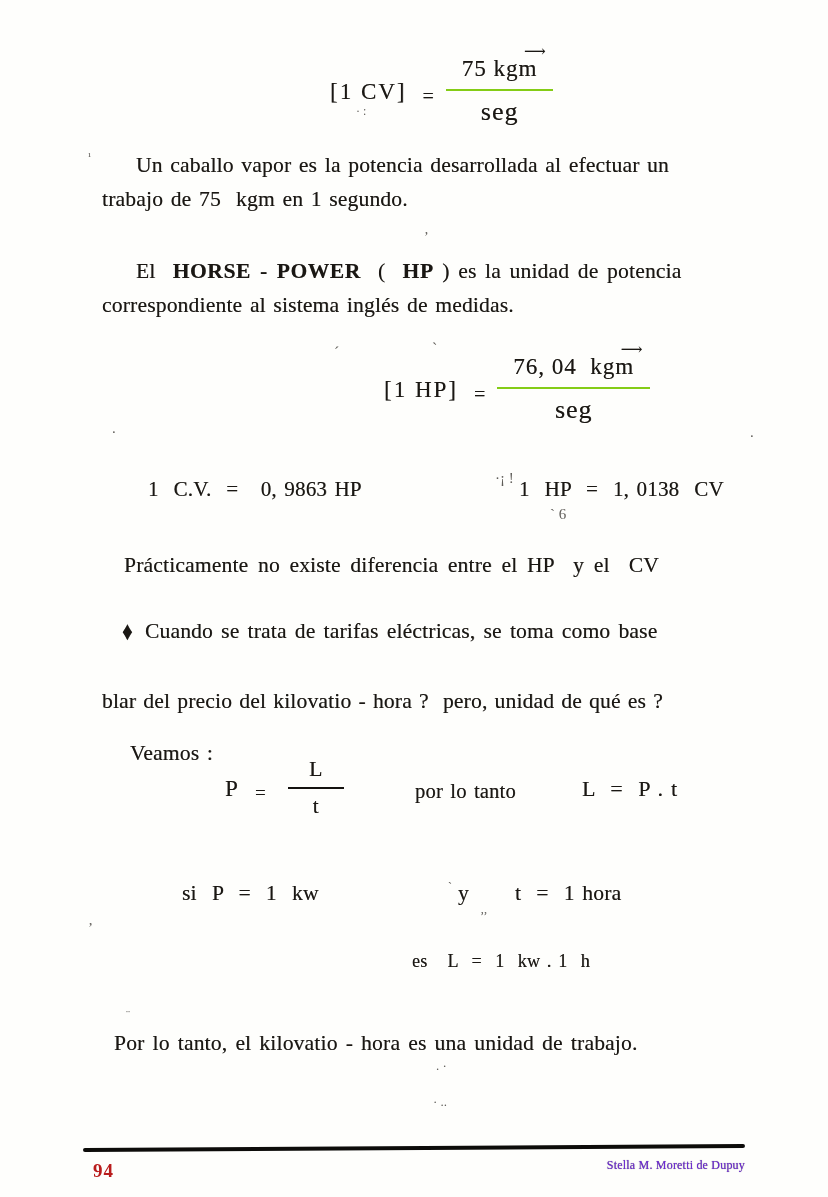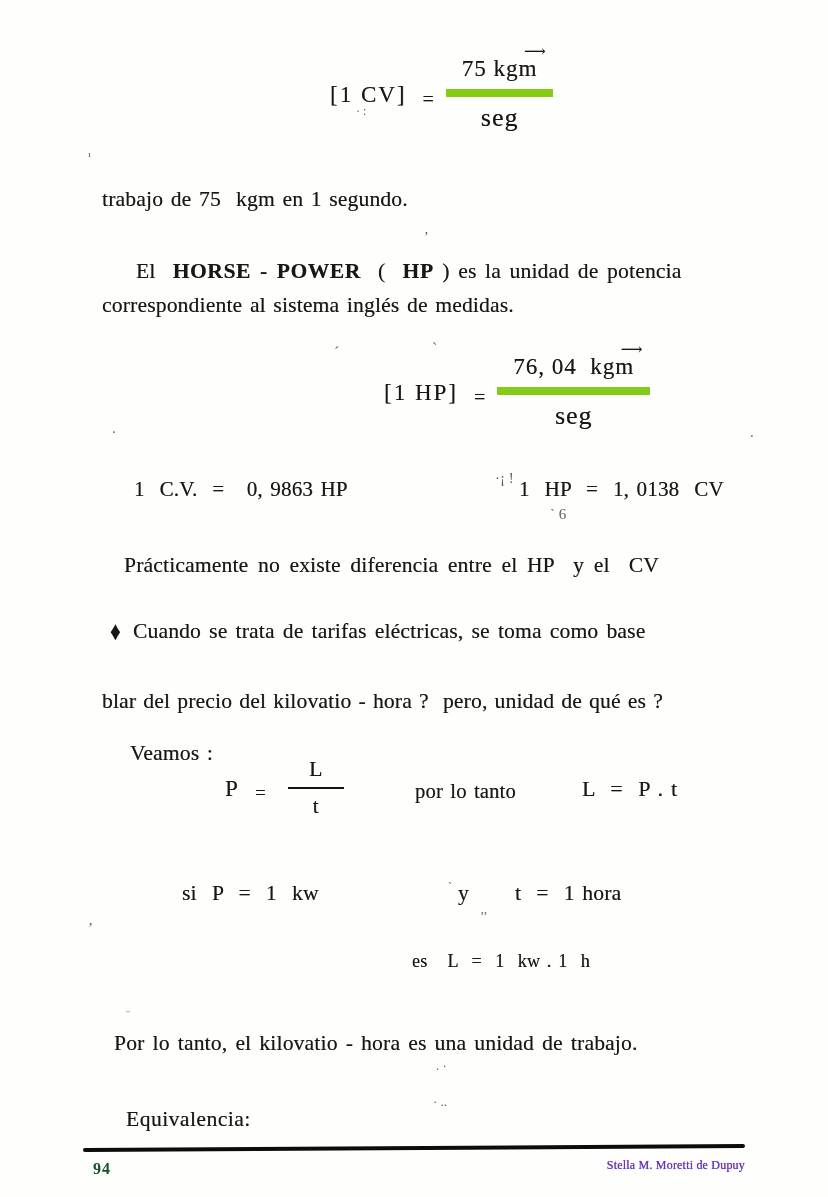--- a/index.html
+++ b/index.html
@@ -15,70 +15,71 @@
   }
   .b{font-weight:bold;letter-spacing:.6px;}
   .bullet{display:inline-block;transform:scaleY(1.25);font-size:21px;margin-right:12px;}
   
   .formula{position:absolute;display:flex;align-items:center;
     text-shadow:.3px .2px .5px rgba(26,23,19,.55);}
   .f-lhs{font-size:23px;letter-spacing:2px;white-space:pre;}
   .f-eq{font-size:20px;margin:10px 12px 0 16px;}
   .frac{display:inline-block;text-align:center;}
   .frac .num{display:block;position:relative;font-size:23px;letter-spacing:1px;
-    padding:0 16px 7px;border-bottom:8px solid #84cc16;white-space:pre;}
+    padding:0 16px 7px;border-bottom:2px solid #84cc16;white-space:pre;}
   .frac .den{display:block;font-size:26px;padding-top:6px;letter-spacing:1px;}
   .vec-arrow{position:absolute;top:-14px;right:8px;font-size:15px;letter-spacing:0;}
   .frac-sm .num{font-size:22px;padding:0 21px 5px;border-bottom:2.5px solid #14120f;}
   .frac-sm .den{font-size:21px;padding-top:5px;}
   
   .art{position:absolute;color:#33302b;opacity:.78;white-space:pre;
     font-family:"Liberation Serif",serif;}
   
   .rule{position:absolute;left:83px;top:1146px;width:662px;height:4px;
     background:#0d0c0a;border-radius:2px;transform:rotate(-.35deg);}
-  .pagenum{position:absolute;left:93px;top:1160px;font-size:16px;font-weight:bold;
-    color:#14532d;letter-spacing:1px;}
+  .pagenum{position:absolute;left:93px;top:1160px;font-size:19px;font-weight:bold;
+    color:#b91c1c;letter-spacing:1px;}
   .author{position:absolute;right:83px;top:1158px;font-size:12px;color:#6d28d9;
     letter-spacing:.2px;text-shadow:0 0 .8px rgba(86,84,77,.9);}
 </style>
 </head>
 <body>
 
 <div class="page">
 
   <div class="formula" style="left:330px;top:56px;">
     <span class="f-lhs">[1 CV]</span>
     <span class="f-eq">=</span>
     <span class="frac">
       <span class="num"><span>75 kgm</span><span class="vec-arrow">⟶</span></span>
       <span class="den">seg</span>
     </span>
   </div>
 
+  <div class="tline" style="left:102px;top:148px;padding-left:34px;">Un caballo vapor es la potencia desarrollada al efectuar un</div>
   <div class="tline" style="left:102px;top:182px;">trabajo de 75  kgm en 1 segundo.</div>
 
   <div class="tline" style="left:102px;top:288px;">correspondiente al sistema inglés de medidas.</div>
   <div class="tline" style="left:102px;top:254px;padding-left:34px;word-spacing:3px;"><span>El  </span><span class="b">HORSE - POWER</span><span>  (  </span><span class="b">HP</span><span> ) es la unidad de potencia</span></div>
 
   <div class="formula" style="left:384px;top:354px;">
     <span class="f-lhs">[1 HP]</span>
     <span class="f-eq">=</span>
     <span class="frac">
       <span class="num"><span>76, 04  kgm</span><span class="vec-arrow">⟶</span></span>
       <span class="den">seg</span>
     </span>
   </div>
 
-  <div class="tline" style="left:134px;top:472px;font-size:21px;">1  C.V.  =   0, 9863 HP</div>
+  <div class="tline" style="left:148px;top:472px;font-size:21px;">1  C.V.  =   0, 9863 HP</div>
   <div class="tline" style="left:519px;top:472px;font-size:21px;">1  HP  =  1, 0138  CV</div>
 
   <div class="tline" style="left:124px;top:548px;word-spacing:4px;">Prácticamente no existe diferencia entre el HP  y el  CV</div>
 
-  <div class="tline" style="left:94px;top:614px;padding-left:16px;word-spacing:2.5px;"><span class="bullet">♦</span><span>Cuando se trata de tarifas eléctricas, se toma como base</span></div>
+  <div class="tline" style="left:106px;top:614px;padding-left:16px;word-spacing:2.5px;"><span class="bullet">♦</span><span>Cuando se trata de tarifas eléctricas, se toma como base</span></div>
   <div class="tline" style="left:102px;top:684px;word-spacing:1.5px;">blar del precio del kilovatio - hora ?  pero, unidad de qué es ?</div>
 
   <div class="tline" style="left:130px;top:736px;">Veamos :</div>
 
   <div class="tline" style="left:225px;top:772px;font-size:23px;">P</div>
   <div class="tline" style="left:255px;top:776px;font-size:19px;">=</div>
   <div class="formula frac-sm" style="left:288px;top:756px;">
     <span class="frac">
       <span class="num">L</span>
       <span class="den">t</span>
@@ -88,21 +89,20 @@
   <div class="tline" style="left:582px;top:772px;font-size:22px;">L  =  P . t</div>
 
   <div class="tline" style="left:182px;top:876px;">si  P  =  1  kw</div>
   <div class="tline" style="left:458px;top:876px;">y</div>
   <div class="tline" style="left:515px;top:876px;">t  =  1 hora</div>
 
   <div class="tline" style="left:412px;top:944px;font-size:18px;">es   L  =  1  kw . 1  h</div>
 
   <div class="tline" style="left:114px;top:1026px;word-spacing:2.5px;">Por lo tanto, el kilovatio - hora es una unidad de trabajo.</div>
 
-  <div class="tline" style="left:126px;top:1102px;letter-spacing:.5px;">Equivalencia:</div>
 
   <span class="art" style="left:334px;top:344px;font-size:16px;">ˊ</span>
   <span class="art" style="left:432px;top:340px;font-size:16px;">ˋ</span>
   <span class="art" style="left:495px;top:470px;font-size:15px;">·¡ !</span>
   <span class="art" style="left:550px;top:506px;font-size:15px;">` 6</span>
   <span class="art" style="left:424px;top:230px;font-size:14px;">’</span>
   <span class="art" style="left:480px;top:908px;font-size:13px;">’’</span>
   <span class="art" style="left:88px;top:920px;font-size:15px;">’</span>
   <span class="art" style="left:112px;top:420px;font-size:15px;">.</span>
   <span class="art" style="left:750px;top:424px;font-size:15px;">.</span>

